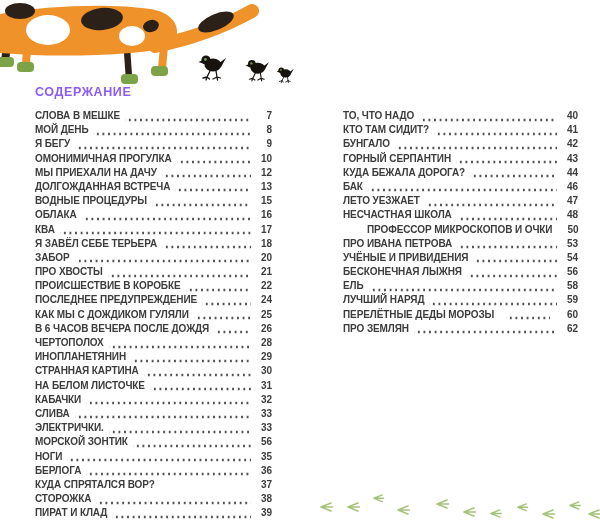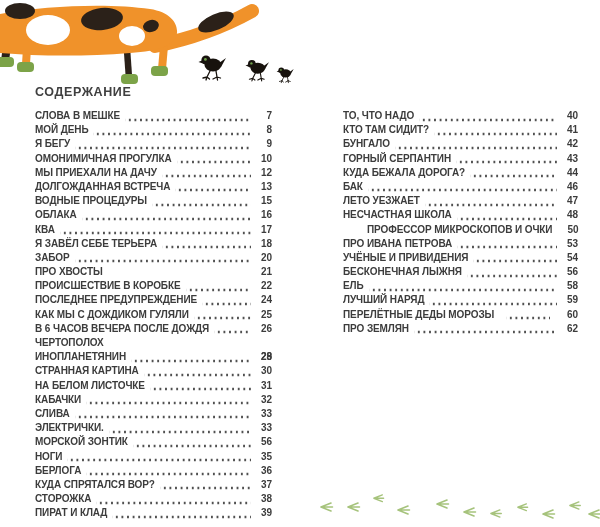--- a/index.html
+++ b/index.html
@@ -85,21 +85,21 @@
         </g>
       </g>
     </defs>
     <g fill="#17120D">
       <use href="#bird" transform="translate(212,66)"></use>
       <use href="#bird" transform="translate(257,69) scale(0.85)"></use>
       <use href="#bird" transform="translate(285,74) scale(0.62)"></use>
     </g>
   </svg>
 
-  <div class="heading" id="headingEl" style="color: #404040;">СОДЕРЖАНИЕ</div>
+  <div class="heading" id="headingEl" style="color: #8b5cf6;">СОДЕРЖАНИЕ</div>
 
   <div class="col col-left">
 
       <div class="toc-row" style="color: rgb(60, 60, 60);">
         <span class="toc-title">СЛОВА В МЕШКЕ</span>
         <span class="leader"></span>
         <span class="toc-page">7</span>
       </div>
 
       <div class="toc-row" style="color: rgb(60, 60, 60);">
@@ -155,21 +155,21 @@
         <span class="leader"></span>
         <span class="toc-page">18</span>
       </div>
 
       <div class="toc-row" style="color: rgb(60, 60, 60);">
         <span class="toc-title">ЗАБОР</span>
         <span class="leader"></span>
         <span class="toc-page">20</span>
       </div>
 
-      <div class="toc-row" style="color: rgb(60, 60, 60); align-items: center;">
+      <div class="toc-row" style="color: rgb(60, 60, 60);">
         <span class="toc-title">ПРО ХВОСТЫ</span>
         <span class="leader"></span>
         <span class="toc-page">21</span>
       </div>
 
       <div class="toc-row" style="color: rgb(60, 60, 60);">
         <span class="toc-title">ПРОИСШЕСТВИЕ В КОРОБКЕ</span>
         <span class="leader"></span>
         <span class="toc-page">22</span>
       </div>
@@ -185,21 +185,21 @@
         <span class="leader"></span>
         <span class="toc-page">25</span>
       </div>
 
       <div class="toc-row" style="color: rgb(60, 60, 60);">
         <span class="toc-title">В 6 ЧАСОВ ВЕЧЕРА ПОСЛЕ ДОЖДЯ</span>
         <span class="leader"></span>
         <span class="toc-page">26</span>
       </div>
 
-      <div class="toc-row" style="color: rgb(60, 60, 60); flex-direction: column;">
+      <div class="toc-row" style="color: rgb(60, 60, 60);">
         <span class="toc-title">ЧЕРТОПОЛОХ</span>
         <span class="leader"></span>
         <span class="toc-page">28</span>
       </div>
 
       <div class="toc-row" style="color: rgb(60, 60, 60);">
         <span class="toc-title">ИНОПЛАНЕТЯНИН</span>
         <span class="leader"></span>
         <span class="toc-page">29</span>
       </div>
@@ -245,21 +245,21 @@
         <span class="leader"></span>
         <span class="toc-page">35</span>
       </div>
 
       <div class="toc-row" style="color: rgb(60, 60, 60);">
         <span class="toc-title">БЕРЛОГА</span>
         <span class="leader"></span>
         <span class="toc-page">36</span>
       </div>
 
-      <div class="toc-row" style="color: rgb(60, 60, 60);">
+      <div class="toc-row" style="color: rgb(60, 60, 60); align-items: flex-end;">
         <span class="toc-title">КУДА СПРЯТАЛСЯ ВОР?</span>
         <span class="leader"></span>
         <span class="toc-page">37</span>
       </div>
 
       <div class="toc-row" style="color: rgb(60, 60, 60);">
         <span class="toc-title">СТОРОЖКА</span>
         <span class="leader"></span>
         <span class="toc-page">38</span>
       </div>

